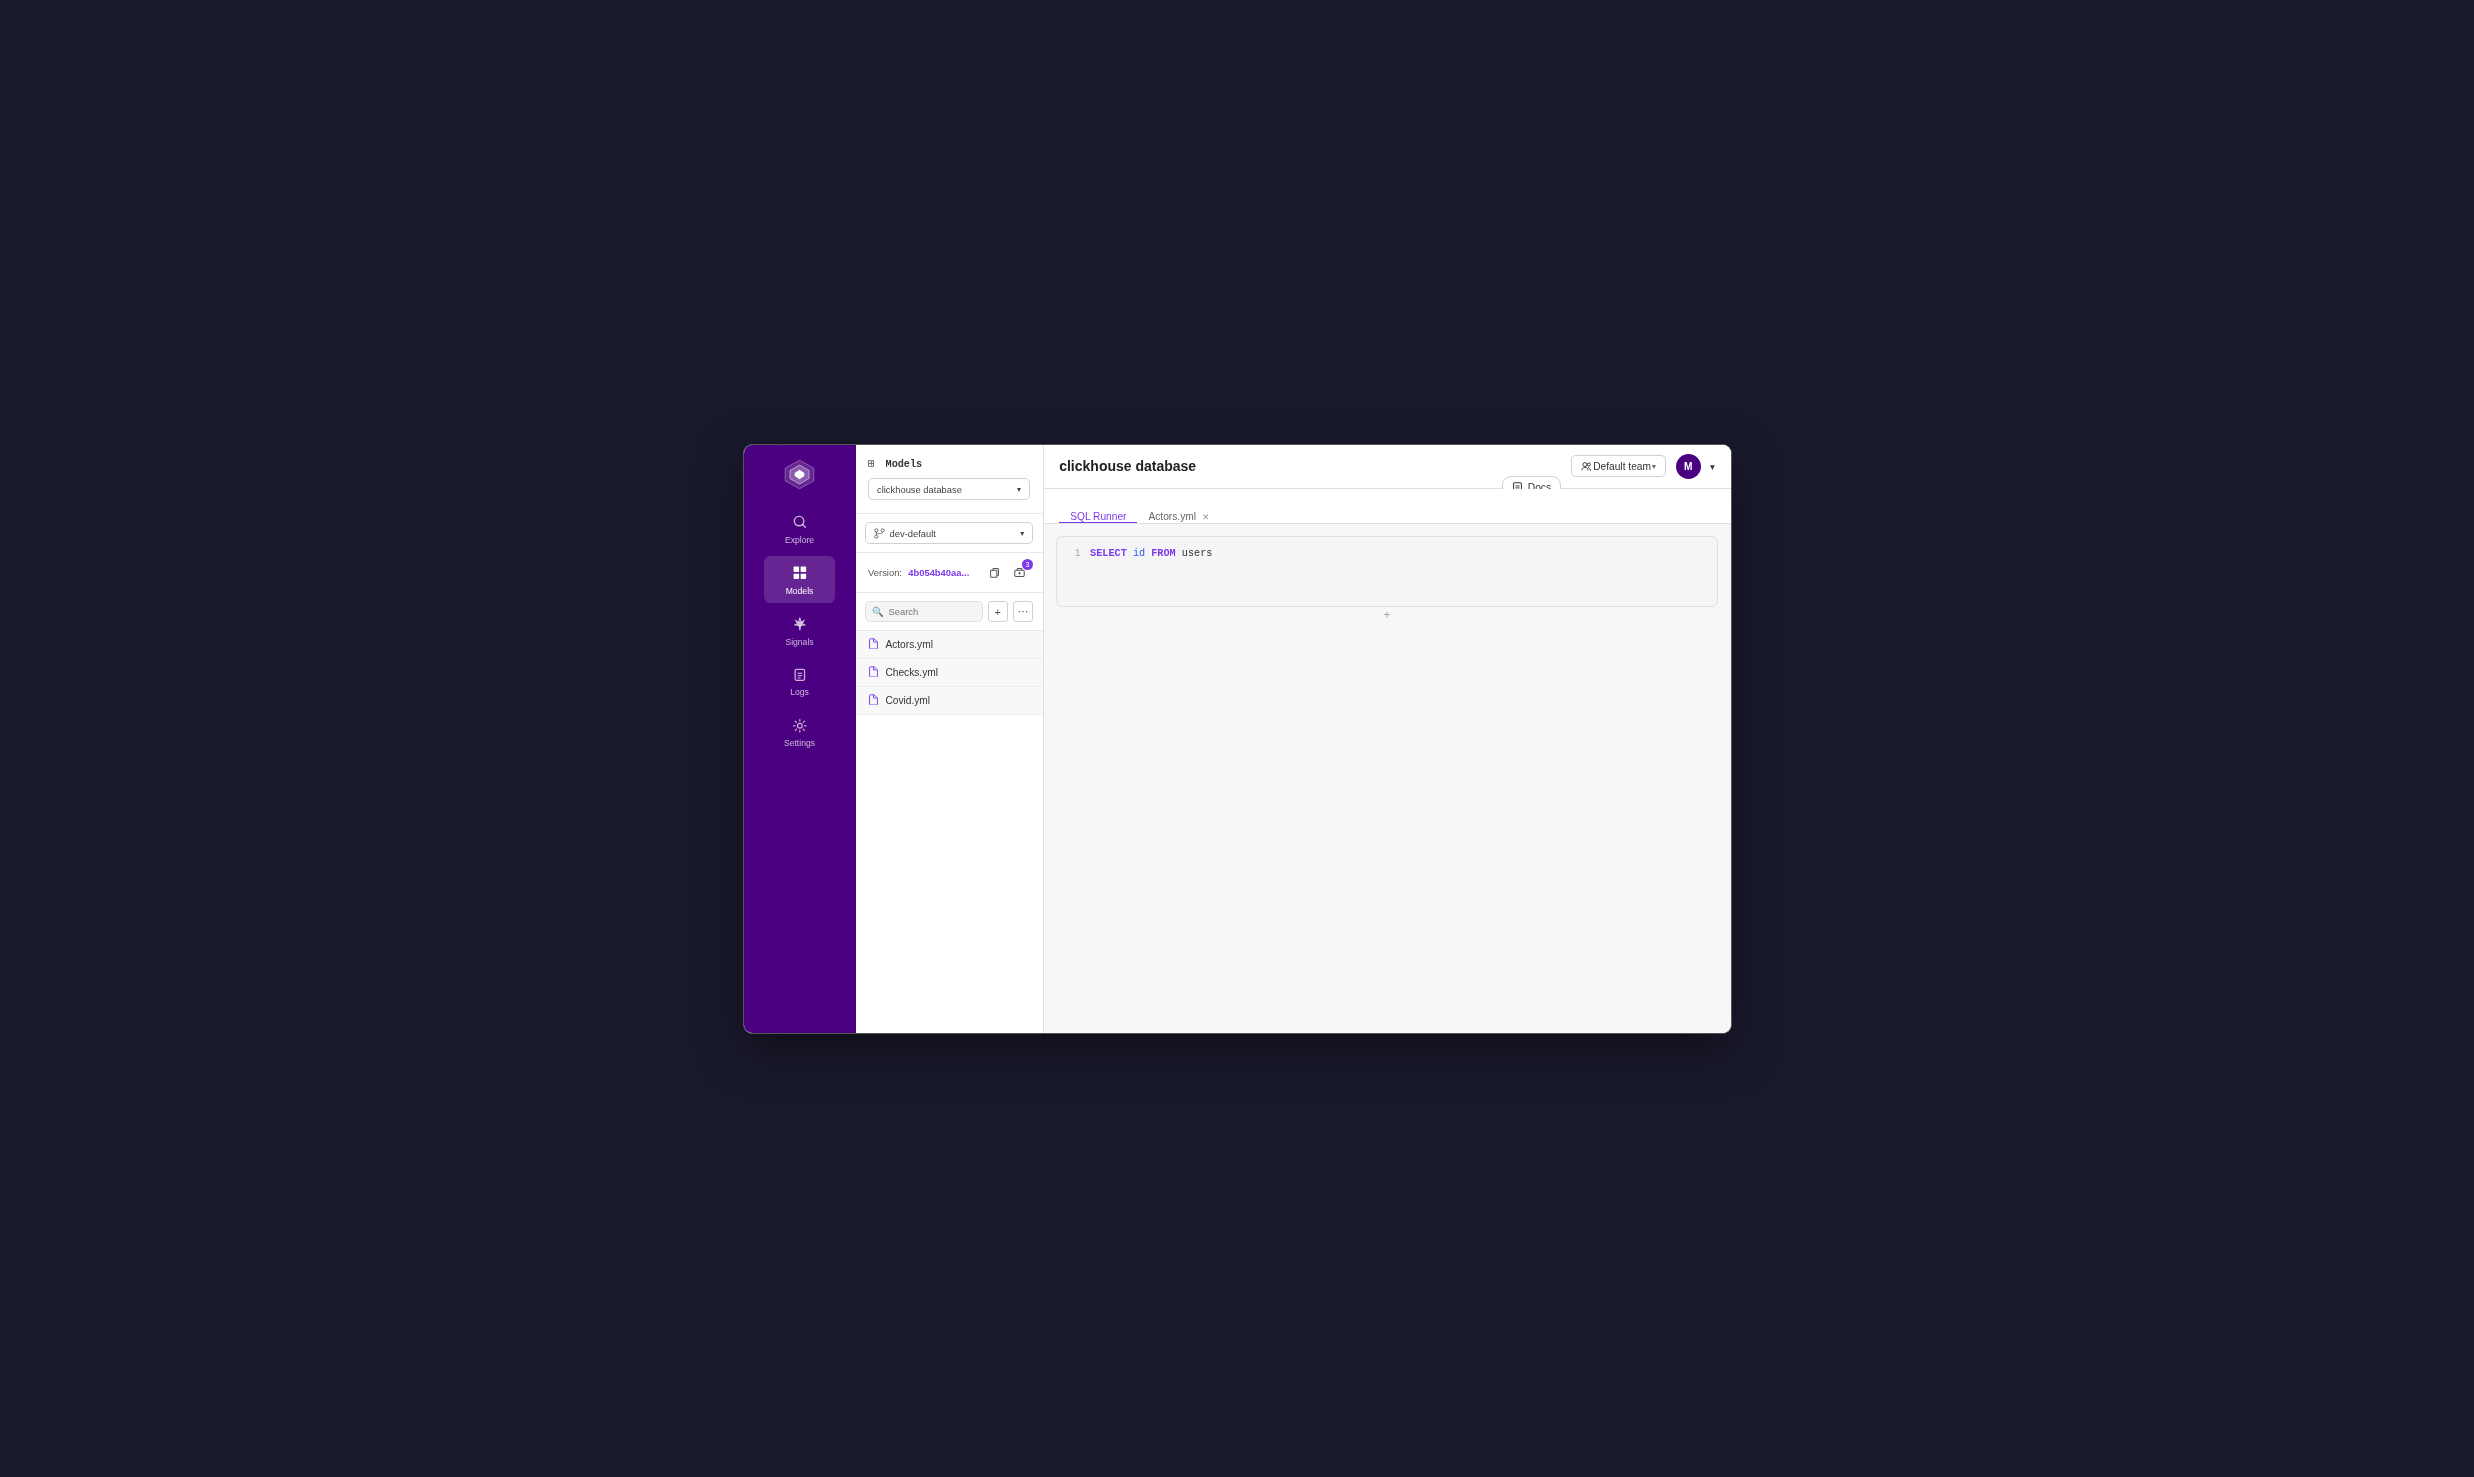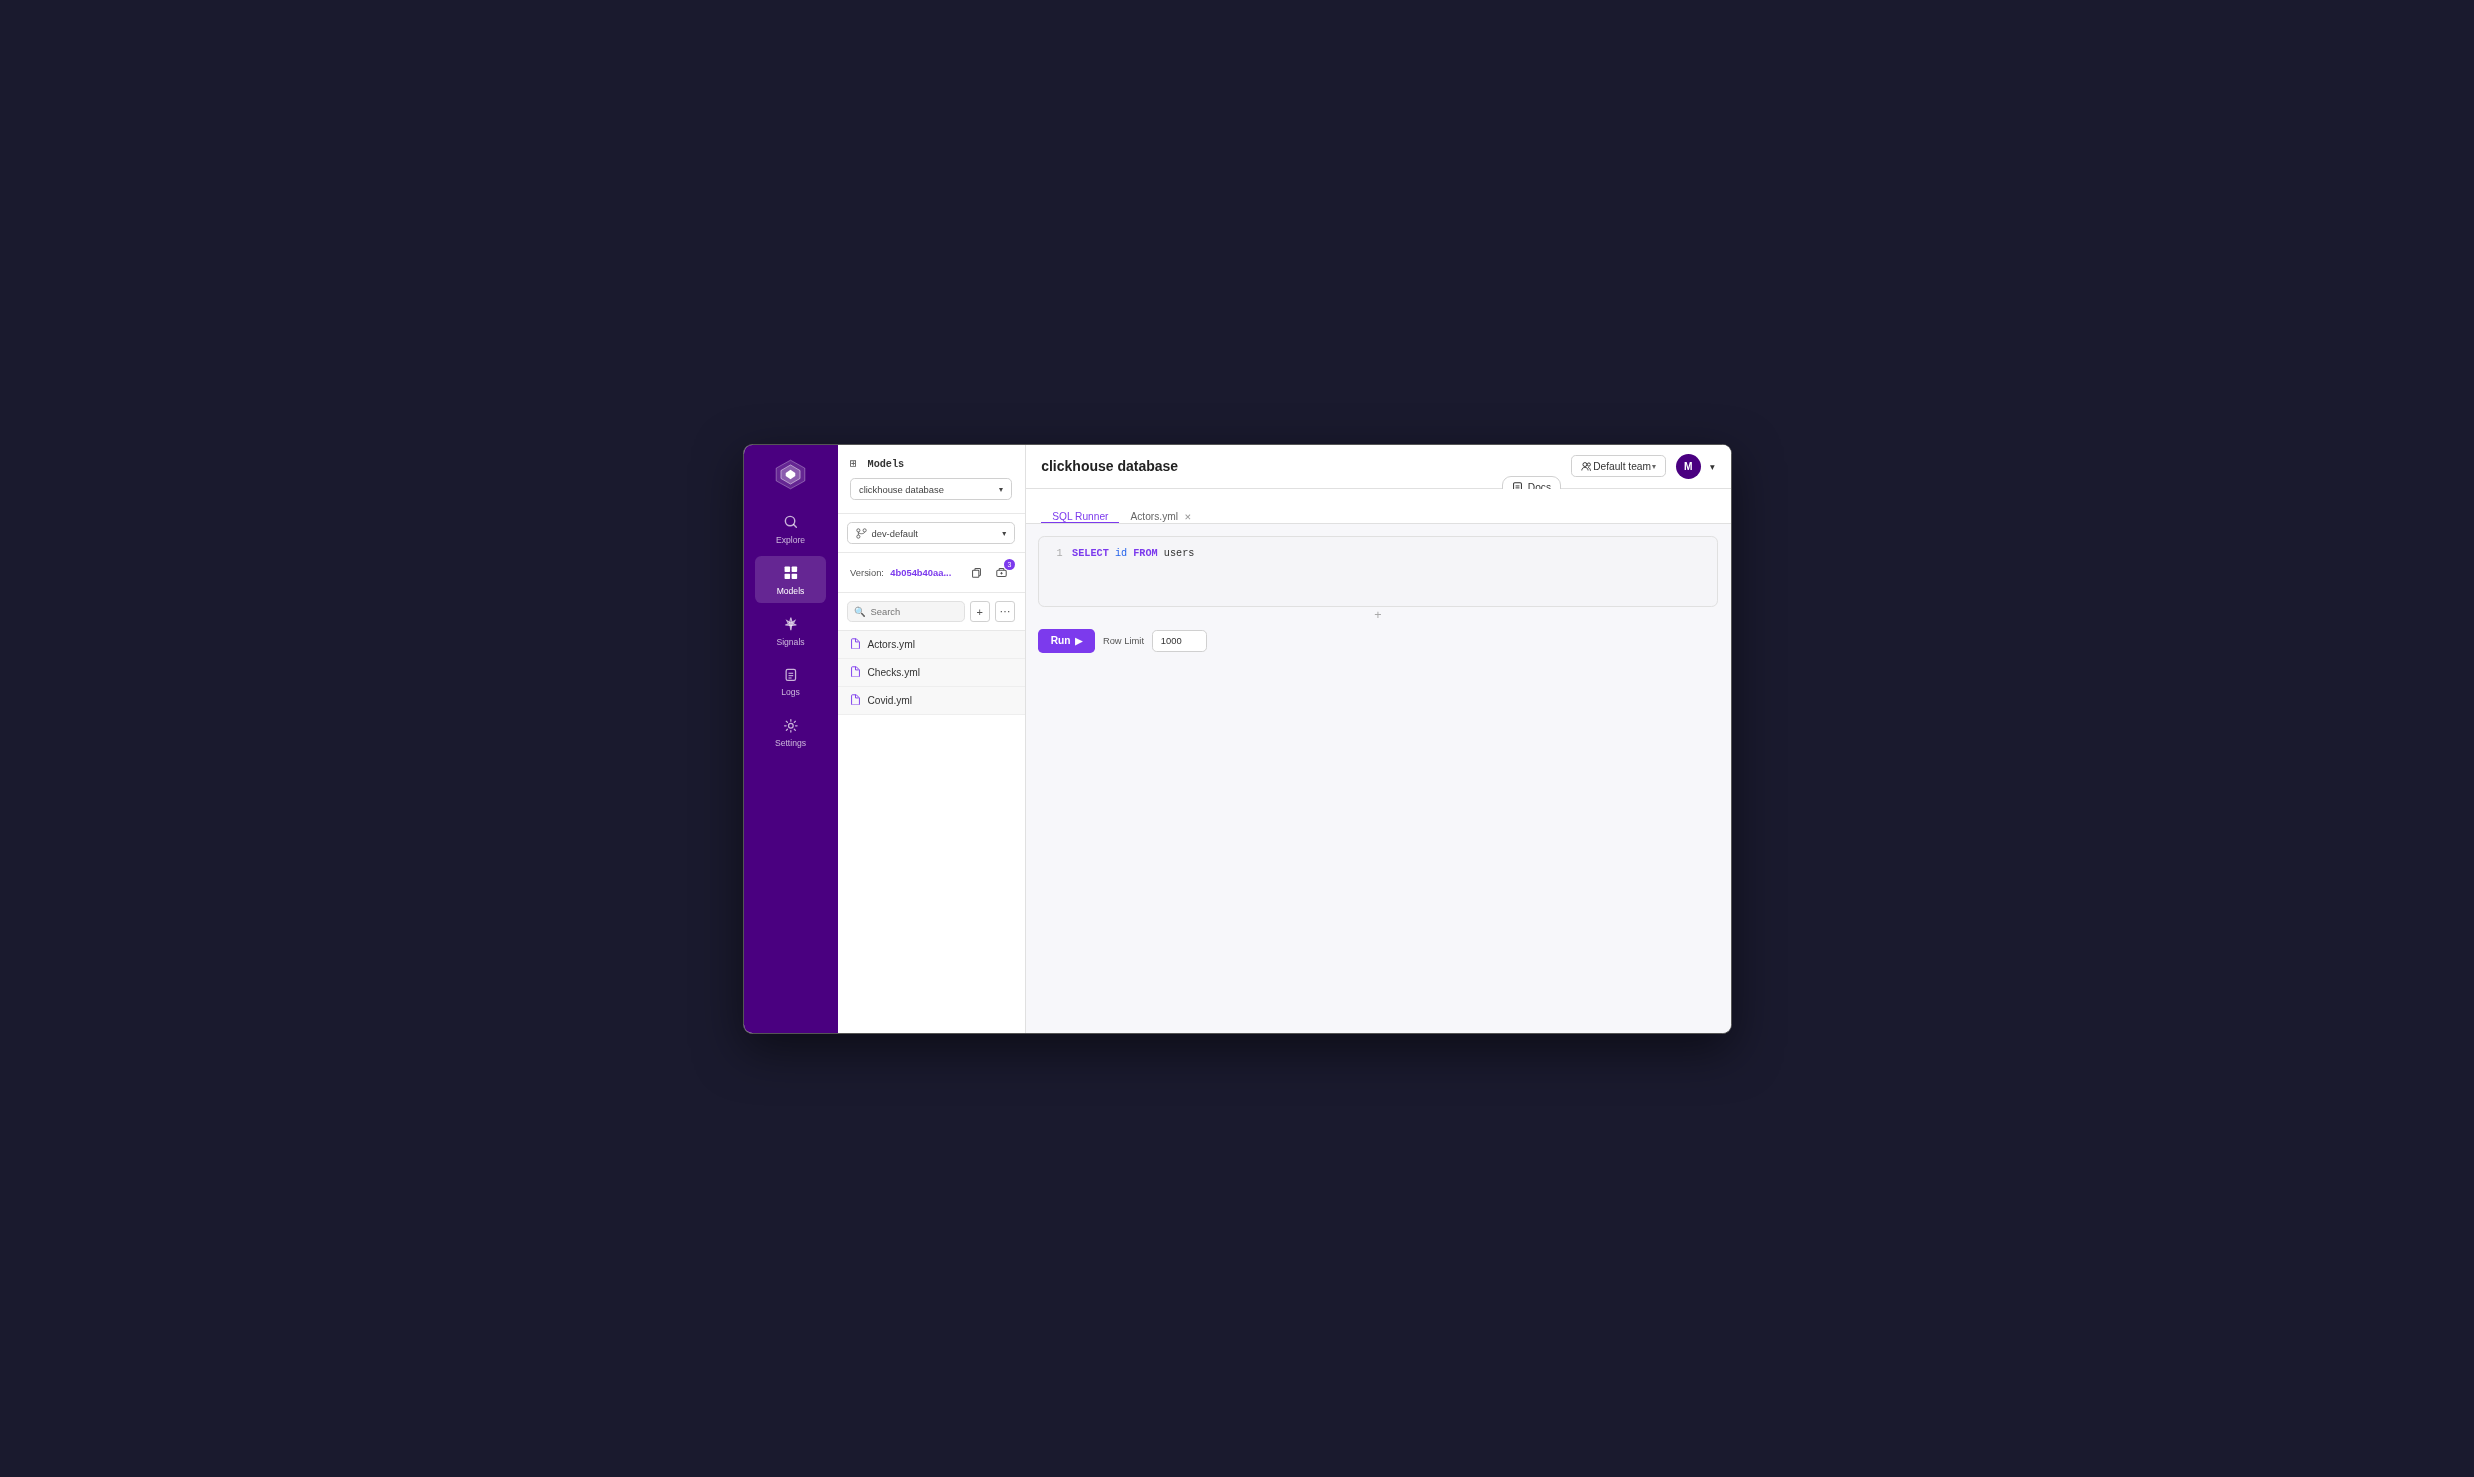--- a/index.html
+++ b/index.html
@@ -17,21 +17,21 @@
       background: #f0f0f5;
       border-radius: 9.4px;
       overflow: hidden;
       display: flex;
       box-shadow: 0 15.7px 47px rgba(0,0,0,0.5);
       border: 0.8px solid #555;
     }
 
     
     .left-nav {
-      width: 94px;
+      width: 112px;
       background: #4a0080;
       display: flex;
       flex-direction: column;
       align-items: center;
       padding: 12.6px 0;
       gap: 3.1px;
       flex-shrink: 0;
     }
     .nav-logo {
       width: 35px;
@@ -607,24 +607,16 @@
           <span> </span>
           <span class="sql-keyword">FROM</span>
           <span> </span>
           <span>users</span>
         </span>
       </div>
     </div>
 
     <div class="resize-handle">+</div>
 
-    <div class="query-toolbar">
-      <button class="run-btn">
-        <span>Run</span>
-        <span class="run-btn-arrow">▶</span>
-      </button>
-      <span class="row-limit-label">Row Limit</span>
-      <input class="row-limit-input" type="text" value="1000" style="">
-    </div>
 
   </main>
 </div>
 
 
 </body></html>

